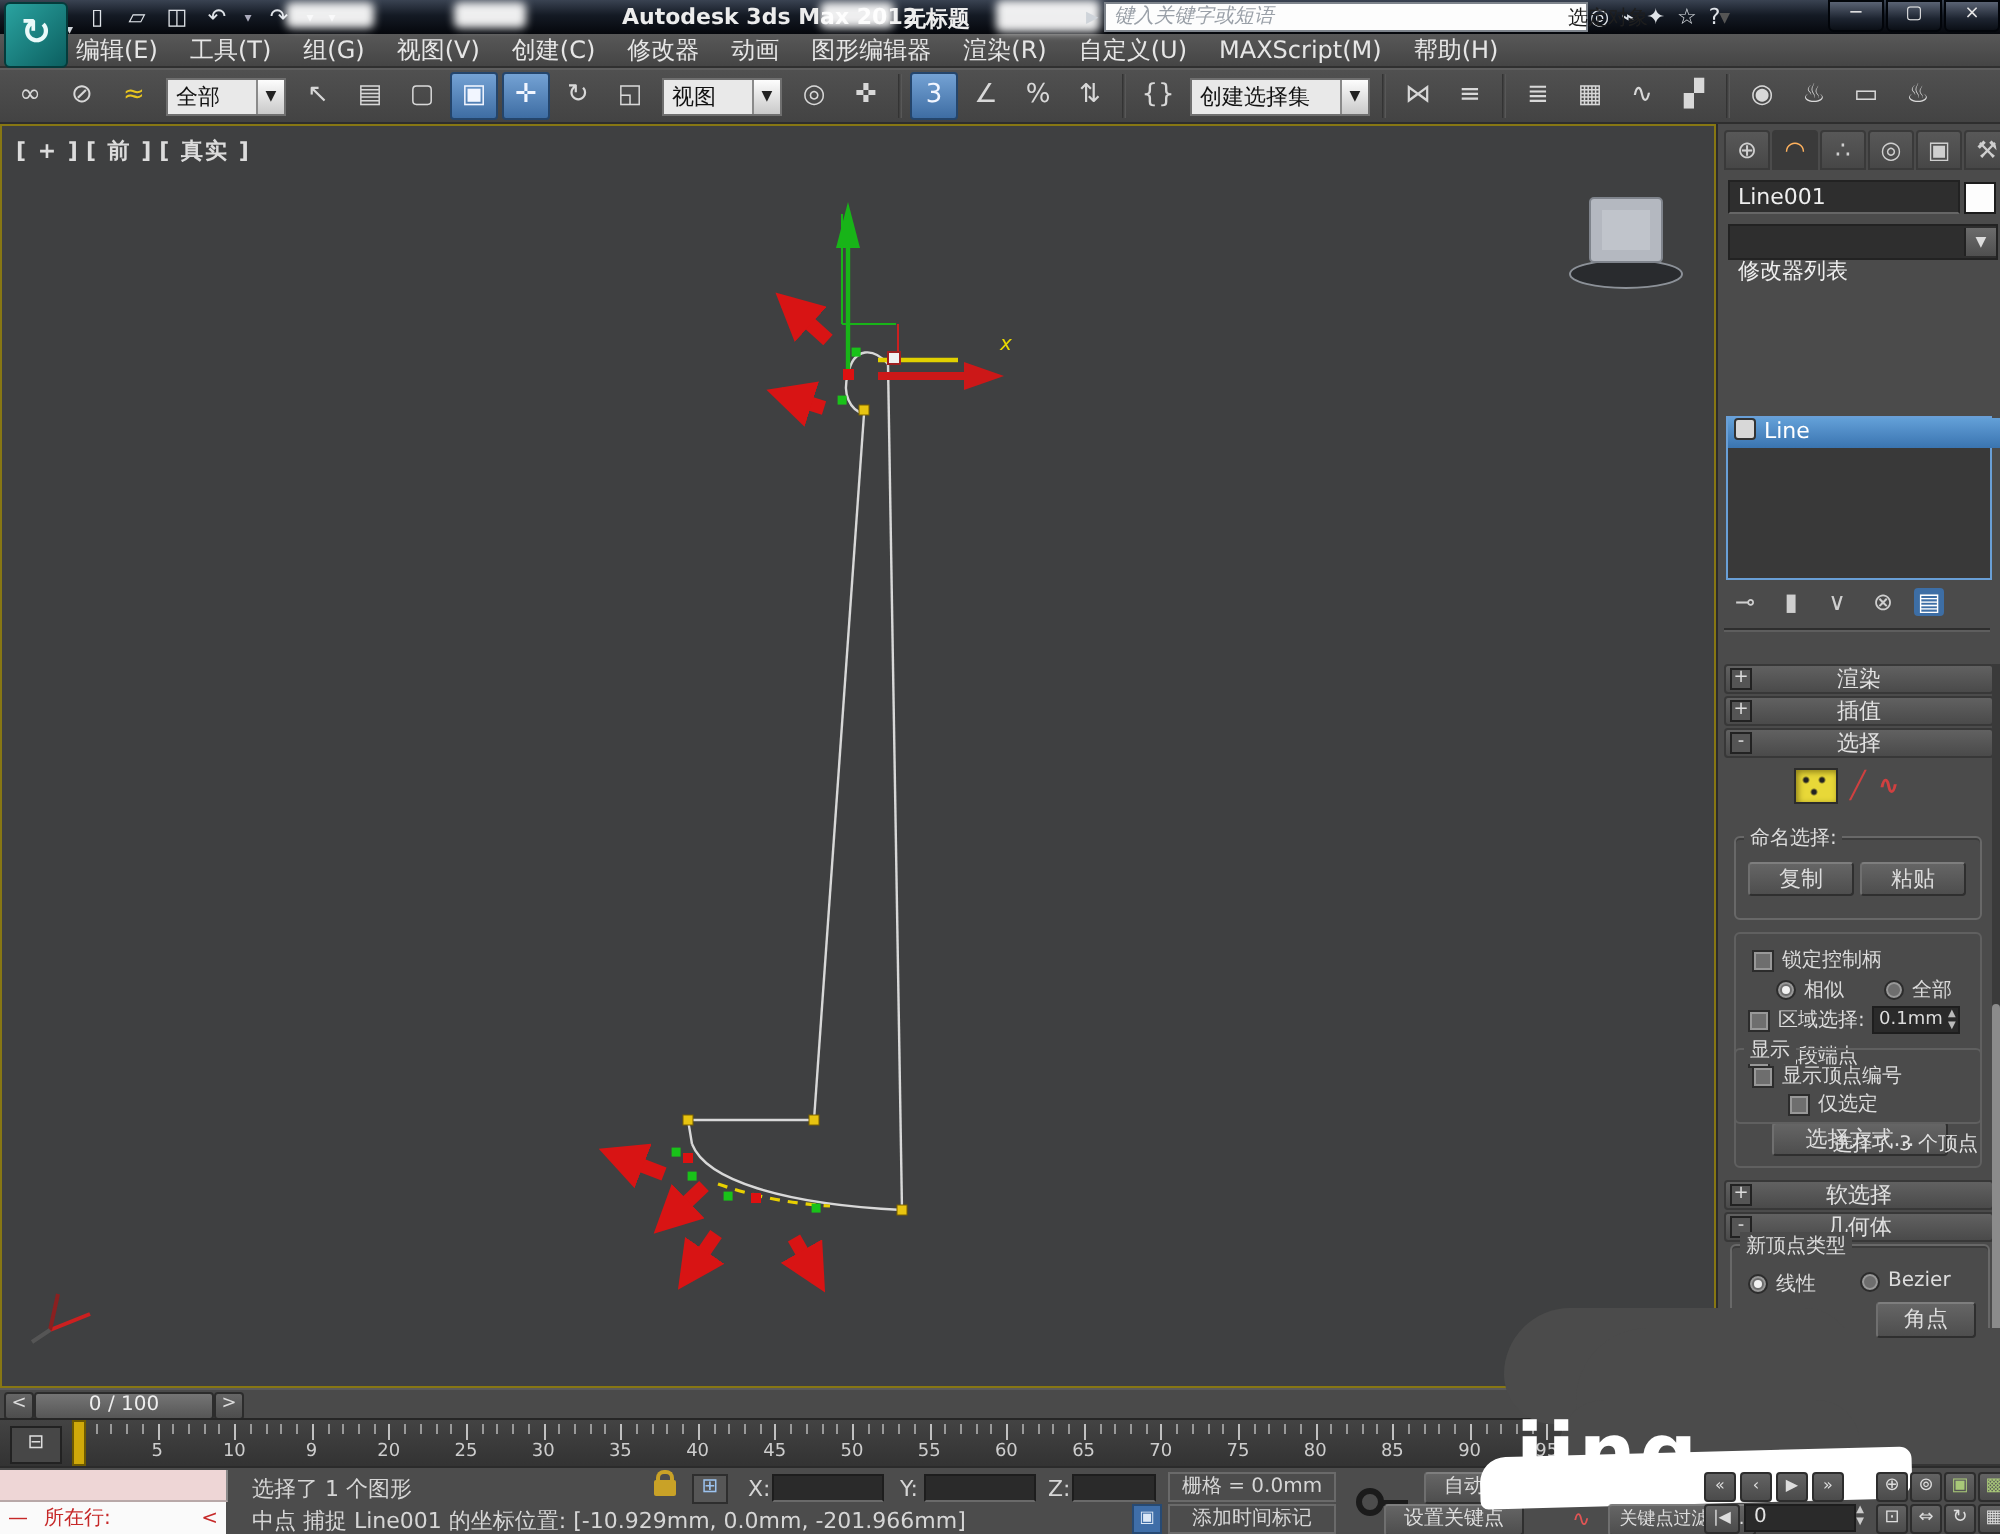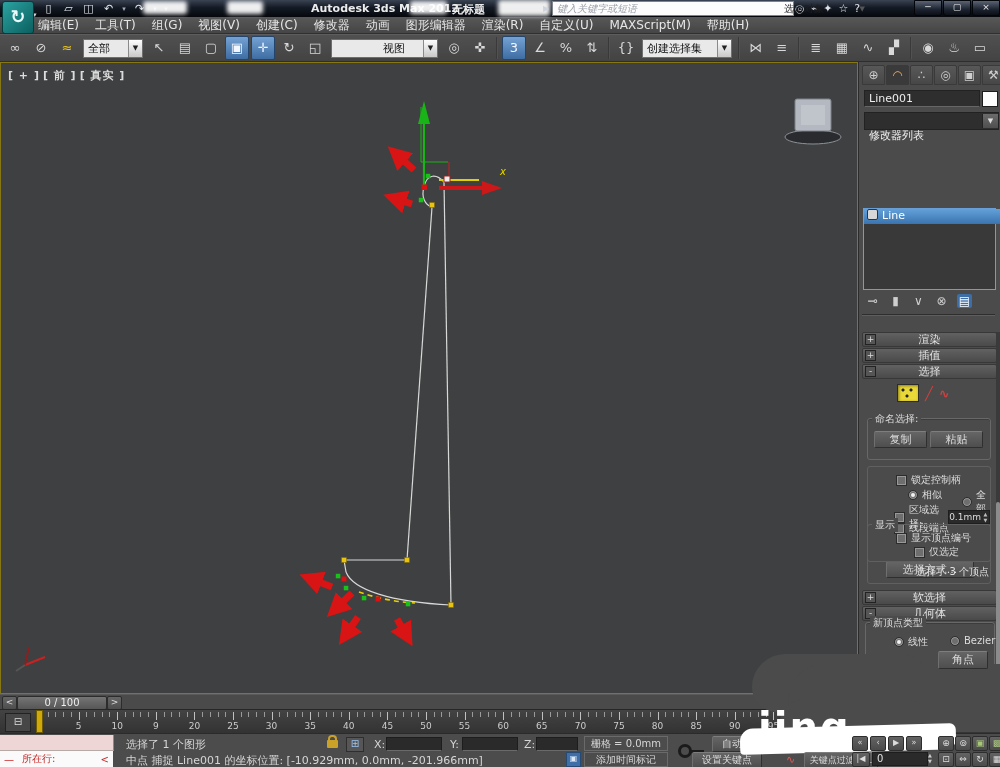--- a/index.html
+++ b/index.html
@@ -90,21 +90,21 @@
     background-image:radial-gradient(circle at 5px 5px,#222 1px,transparent 2px),
       radial-gradient(circle at 13px 5px,#222 1px,transparent 2px),
       radial-gradient(circle at 9px 11px,#222 1px,transparent 2px);}
   .so-red{font-size:13px;color:#d04040;font-weight:bold;}
   .grp{border:1px solid #686868;border-radius:3px;box-shadow:inset 0 1px 0 #3c3c3c;}
   .grp-label{position:absolute;top:-7px;left:4px;background:#4b4b4b;padding:0 3px;font-size:10px;color:#dcdcdc;}
   #grp-named{left:8px;top:356px;width:122px;height:40px;}
   #btn-copy{left:6px;top:12px;width:51px;height:15px;}
   #btn-paste{left:62px;top:12px;width:51px;height:15px;}
   #grp-main{left:8px;top:404px;width:122px;height:116px;border:1px solid #606060;border-radius:3px;}
-  .cbrow{position:absolute;display:flex;align-items:center;gap:4px;font-size:10px;color:#dcdcdc;margin-left:20px;}
+  .cbrow{position:absolute;display:flex;align-items:center;gap:4px;font-size:10px;color:#dcdcdc;}
   .cb{width:9px;height:9px;background:#6e6e6e;border:1px solid #2c2c2c;box-shadow:inset 0 0 0 1px #989898;flex:0 0 auto;}
   .rad{width:8px;height:8px;border:1px solid #2c2c2c;background:#6e6e6e;border-radius:50%;
     box-shadow:inset 0 0 0 1px #989898;position:relative;flex:0 0 auto;}
   .rad.on::after{content:"";position:absolute;left:2px;top:2px;width:4px;height:4px;background:#f2f2f2;border-radius:50%;}
   #fld-area{width:34px;height:12px;background:#2a2a2a;border:1px solid #1e1e1e;font-size:9px;color:#ddd;
     text-align:right;padding-right:8px;line-height:12px;position:relative;}
   #fld-area .sp{position:absolute;right:0;top:0;width:7px;height:12px;font-size:5px;line-height:6px;color:#bbb;text-align:center;}
   #btn-selby{left:18px;top:94px;width:86px;height:15px;}
   #grp-disp{left:8px;top:462px;width:122px;height:36px;border:1px solid #606060;border-radius:3px;}
   #sel-status{left:0;top:503px;width:130px;text-align:right;font-size:10px;color:#e2e2e2;}
@@ -246,21 +246,21 @@
         <span class="tb-dd-t">全部</span>
         <span class="tb-dd-a">▼</span>
       </span>
       <span class="tbi">↖</span>
       <span class="tbi">▤</span>
       <span class="tbi">▢</span>
       <span class="tbi act">▣</span>
       <span class="tbi act">✛</span>
       <span class="tbi">↻</span>
       <span class="tbi">◱</span>
-      <span class="tb-dd" style="width: 58px; padding-left: 47px;">
+      <span class="tb-dd" style="width: 58px;">
         <span class="tb-dd-t">视图</span>
         <span class="tb-dd-a">▼</span>
       </span>
       <span class="tbi">◎</span>
       <span class="tbi">✜</span>
       <span class="tb-sep"></span>
       <span class="tbi act">3</span>
       <span class="tbi">∠</span>
       <span class="tbi">%</span>
       <span class="tbi">⇅</span>

